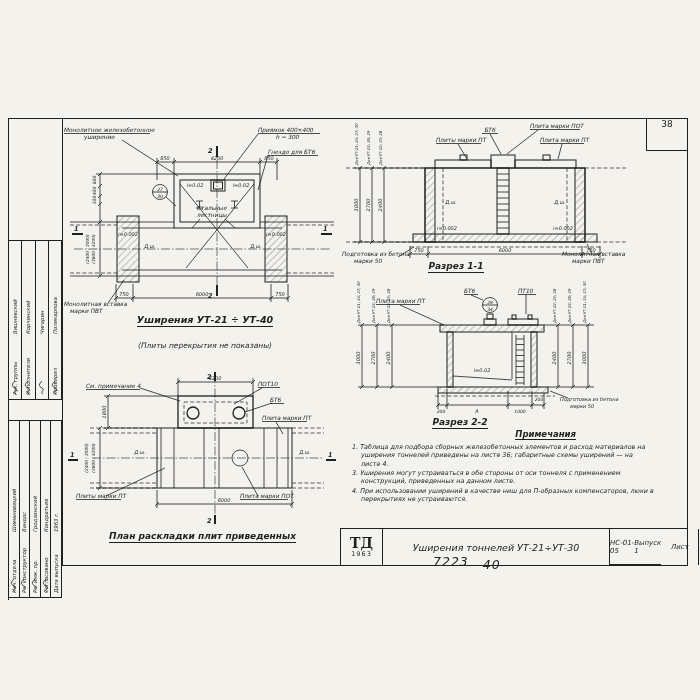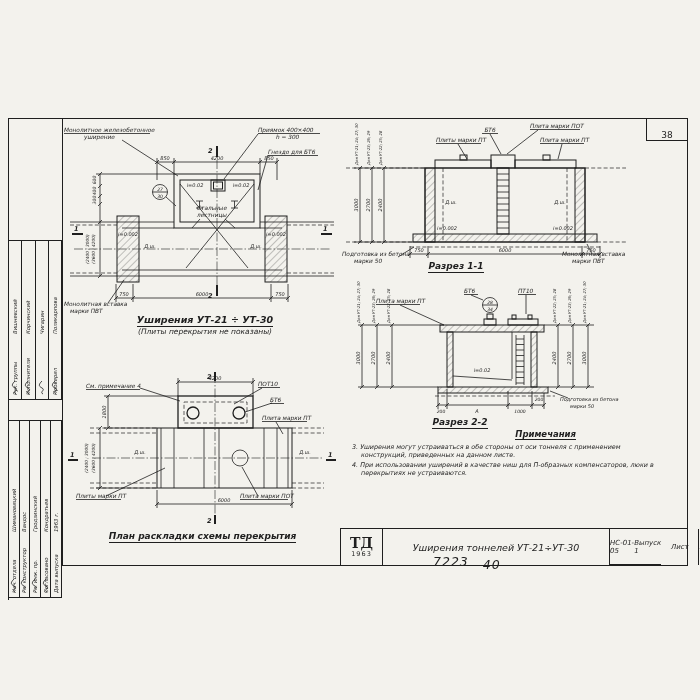--- a/index.html
+++ b/index.html
@@ -2,25 +2,25 @@
 <html><head>
 <meta charset="utf-8">
 <style>
   *{margin:0;padding:0;box-sizing:border-box}
   html,body{width:700px;height:700px;background:#fff}
   .sheet{position:relative;width:700px;height:700px;background:#f3f2ed;font-family:"DejaVu Sans",sans-serif;color:#1f1f1f;overflow:hidden}
   .abs{position:absolute}
   .frame{left:62px;top:118px;width:626px;height:448px;border:1.6px solid #1f1f1f}
   .edge-v{left:8px;top:118px;width:1.4px;height:482px;background:#1f1f1f}
   .edge-h{left:8px;top:118px;width:54px;height:1.4px;background:#1f1f1f}
-  .corner-box{left:646px;top:118px;width:42px;height:23px;border:1.4px solid #1f1f1f;display:flex;align-items:flex-end;justify-content:center;font-size:9px;}
+  .corner-box{left:646px;top:118px;width:42px;height:33px;border:1.4px solid #1f1f1f;display:flex;align-items:flex-start;justify-content:center;font-size:9px;}
   
   .dt{position:absolute;text-align:center;font-style:italic;font-weight:bold;color:#1f1f1f}
   .dt .u{border-bottom:1.2px solid #1f1f1f;padding-bottom:1px}
-  .dt .sub{font-weight:normal;font-size:7.5px;margin-top:2px}
+  .dt .sub{font-weight:normal;font-size:7.5px;margin-top:16px}
   
   .notes-head{left:436px;top:429px;width:140px;text-align:right;font-style:italic;font-weight:bold;font-size:8.5px}
   .notes{left:352px;top:443px;width:302px;font-style:italic;font-size:6.4px;line-height:1.3}
   .note-item{padding-left:9px;text-indent:-9px;margin-bottom:1px}
   
   .tblock{left:340px;top:528px;width:348px;height:38px;border:1.6px solid #1f1f1f;display:flex}
   .tb-logo{width:42px;border-right:1.3px solid #1f1f1f;display:flex;flex-direction:column;align-items:center;justify-content:center}
   .tb-logo-td{font-family:"DejaVu Serif",serif;font-weight:bold;font-size:14px;line-height:14px}
   .tb-logo-yr{font-size:6.5px;letter-spacing:1px}
   .tb-title{flex:1;display:flex;align-items:center;justify-content:center;font-style:italic;font-size:9.5px}
@@ -263,21 +263,21 @@
       <line class="k" x1="46" y1="181" x2="62" y2="158"></line>
       <text class="t5" x="88" y="126" text-anchor="middle">Д.ш.</text>
       <text class="t5" x="194" y="126" text-anchor="middle">Д.ш.</text>
       <text class="t5" x="66" y="114" text-anchor="middle">i=0.002</text>
       <text class="t5" x="214" y="114" text-anchor="middle">i=0.002</text>
       <text class="t5" x="133" y="65" text-anchor="middle">i=0.02</text>
       <text class="t5" x="179" y="65" text-anchor="middle">i=0.02</text>
     </g>
   </svg>
   <div class="dt" style="left:110px;top:314px;width:190px;font-size:9.5px">
-    <span class="u">Уширения УТ-21 ÷ УТ-30</span>
+    <span class="u">Уширения УТ-21 ÷ УТ-40</span>
     <div class="sub">(Плиты перекрытия не показаны)</div>
   </div>
 
   <svg style="left:340px;top:120px" width="292" height="145" viewBox="0 0 292 145">
     <defs>
       <pattern id="p2" patternUnits="userSpaceOnUse" width="5" height="5" patternTransform="rotate(45)">
         <line x1="0" y1="0" x2="0" y2="5" stroke="#1f1f1f" stroke-width="0.5"></line>
       </pattern>
     </defs>
     <g>
@@ -539,27 +539,28 @@
       <line class="k" x1="14" y1="131.5" x2="59" y2="131.5"></line>
       <line class="k" x1="44" y1="128" x2="103" y2="100"></line>
       <text x="178" y="130">Плита марки ПОТ</text>
       <line class="k" x1="178" y1="131.5" x2="226" y2="131.5"></line>
       <line class="k" x1="196" y1="128" x2="180" y2="99"></line>
       <text class="t5" x="78" y="86" text-anchor="middle">Д.ш.</text>
       <text class="t5" x="243" y="86" text-anchor="middle">Д.ш.</text>
     </g>
   </svg>
   <div class="dt" style="left:75px;top:531px;width:255px;font-size:9px">
-    <span class="u">План раскладки схемы перекрытия</span>
+    <span class="u">План раскладки плит приведенных</span>
   </div>
 
   <div class="abs notes-head">
     <span class="u" style="border-bottom:1.2px solid #1f1f1f">Примечания</span>
   </div>
   <div class="abs notes">
+    <div class="note-item">1. Таблица для подбора сборных железобетонных элементов и расход материалов на уширения тоннелей приведены на листе 36; габаритные схемы уширений — на листе 4.</div>
     <div class="note-item">3. Уширения могут устраиваться в обе стороны от оси тоннеля с применением конструкций, приведенных на данном листе.</div>
     <div class="note-item">4. При использовании уширений в качестве ниш для П-образных компенсаторов, люки в перекрытиях не устраиваются.</div>
   </div>
 
   <div class="abs tblock">
     <div class="tb-logo">
       <div class="tb-logo-td">ТД</div>
       <div class="tb-logo-yr">1963</div>
     </div>
     <div class="tb-title">Уширения тоннелей УТ-21÷УТ-30</div>

